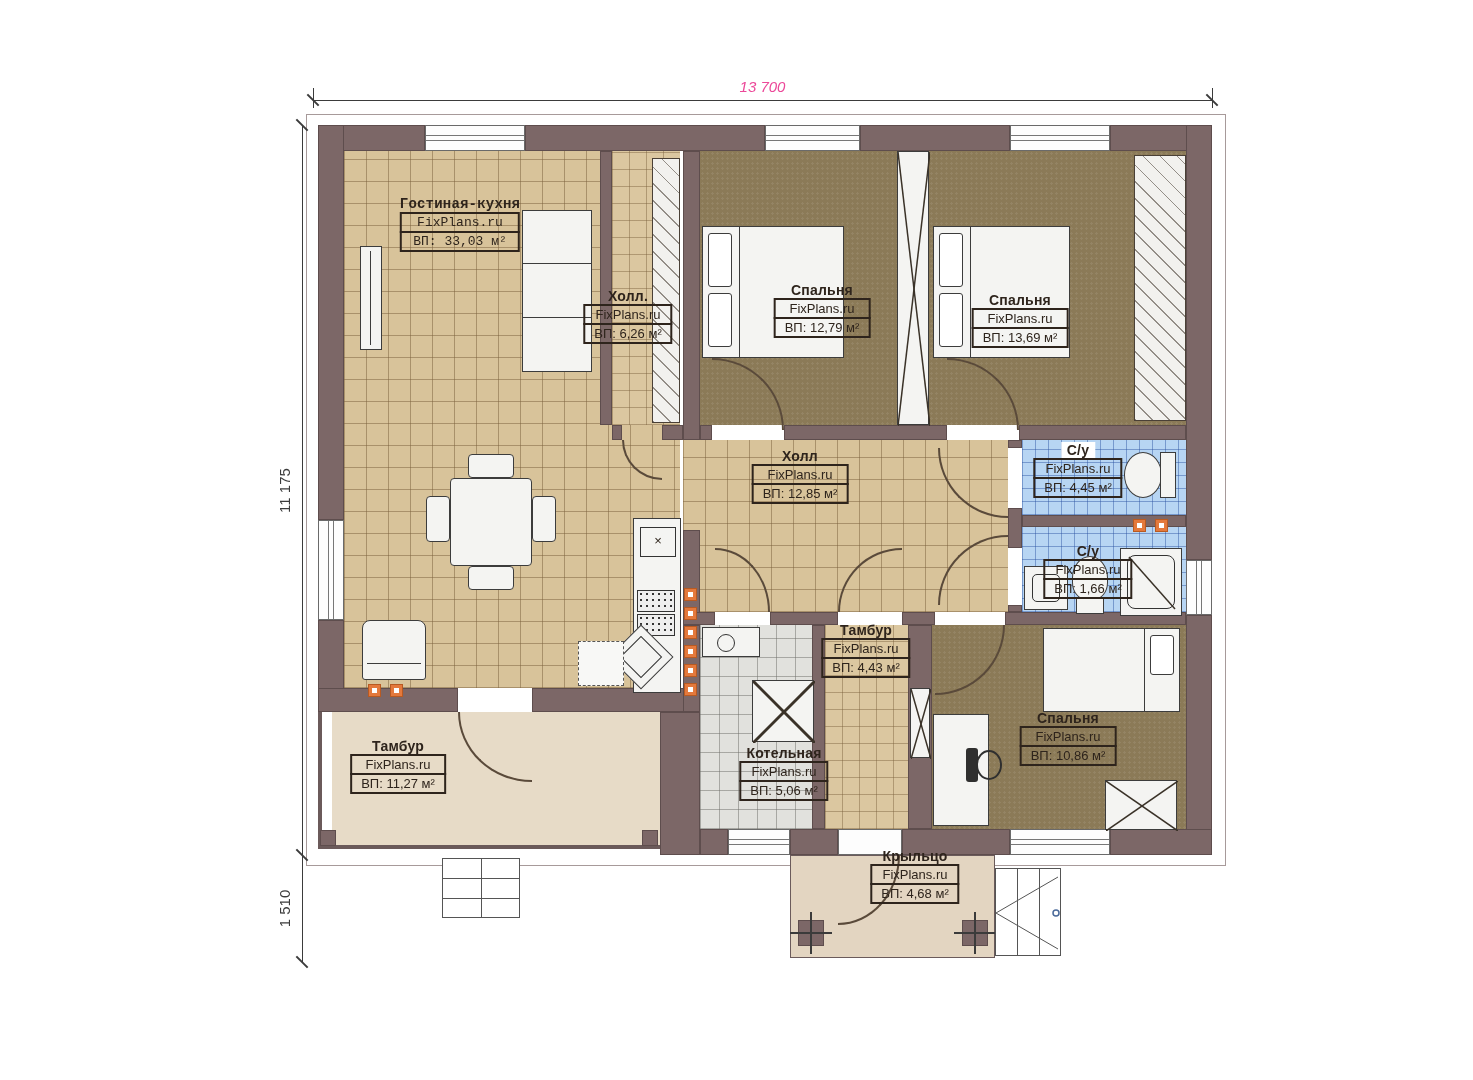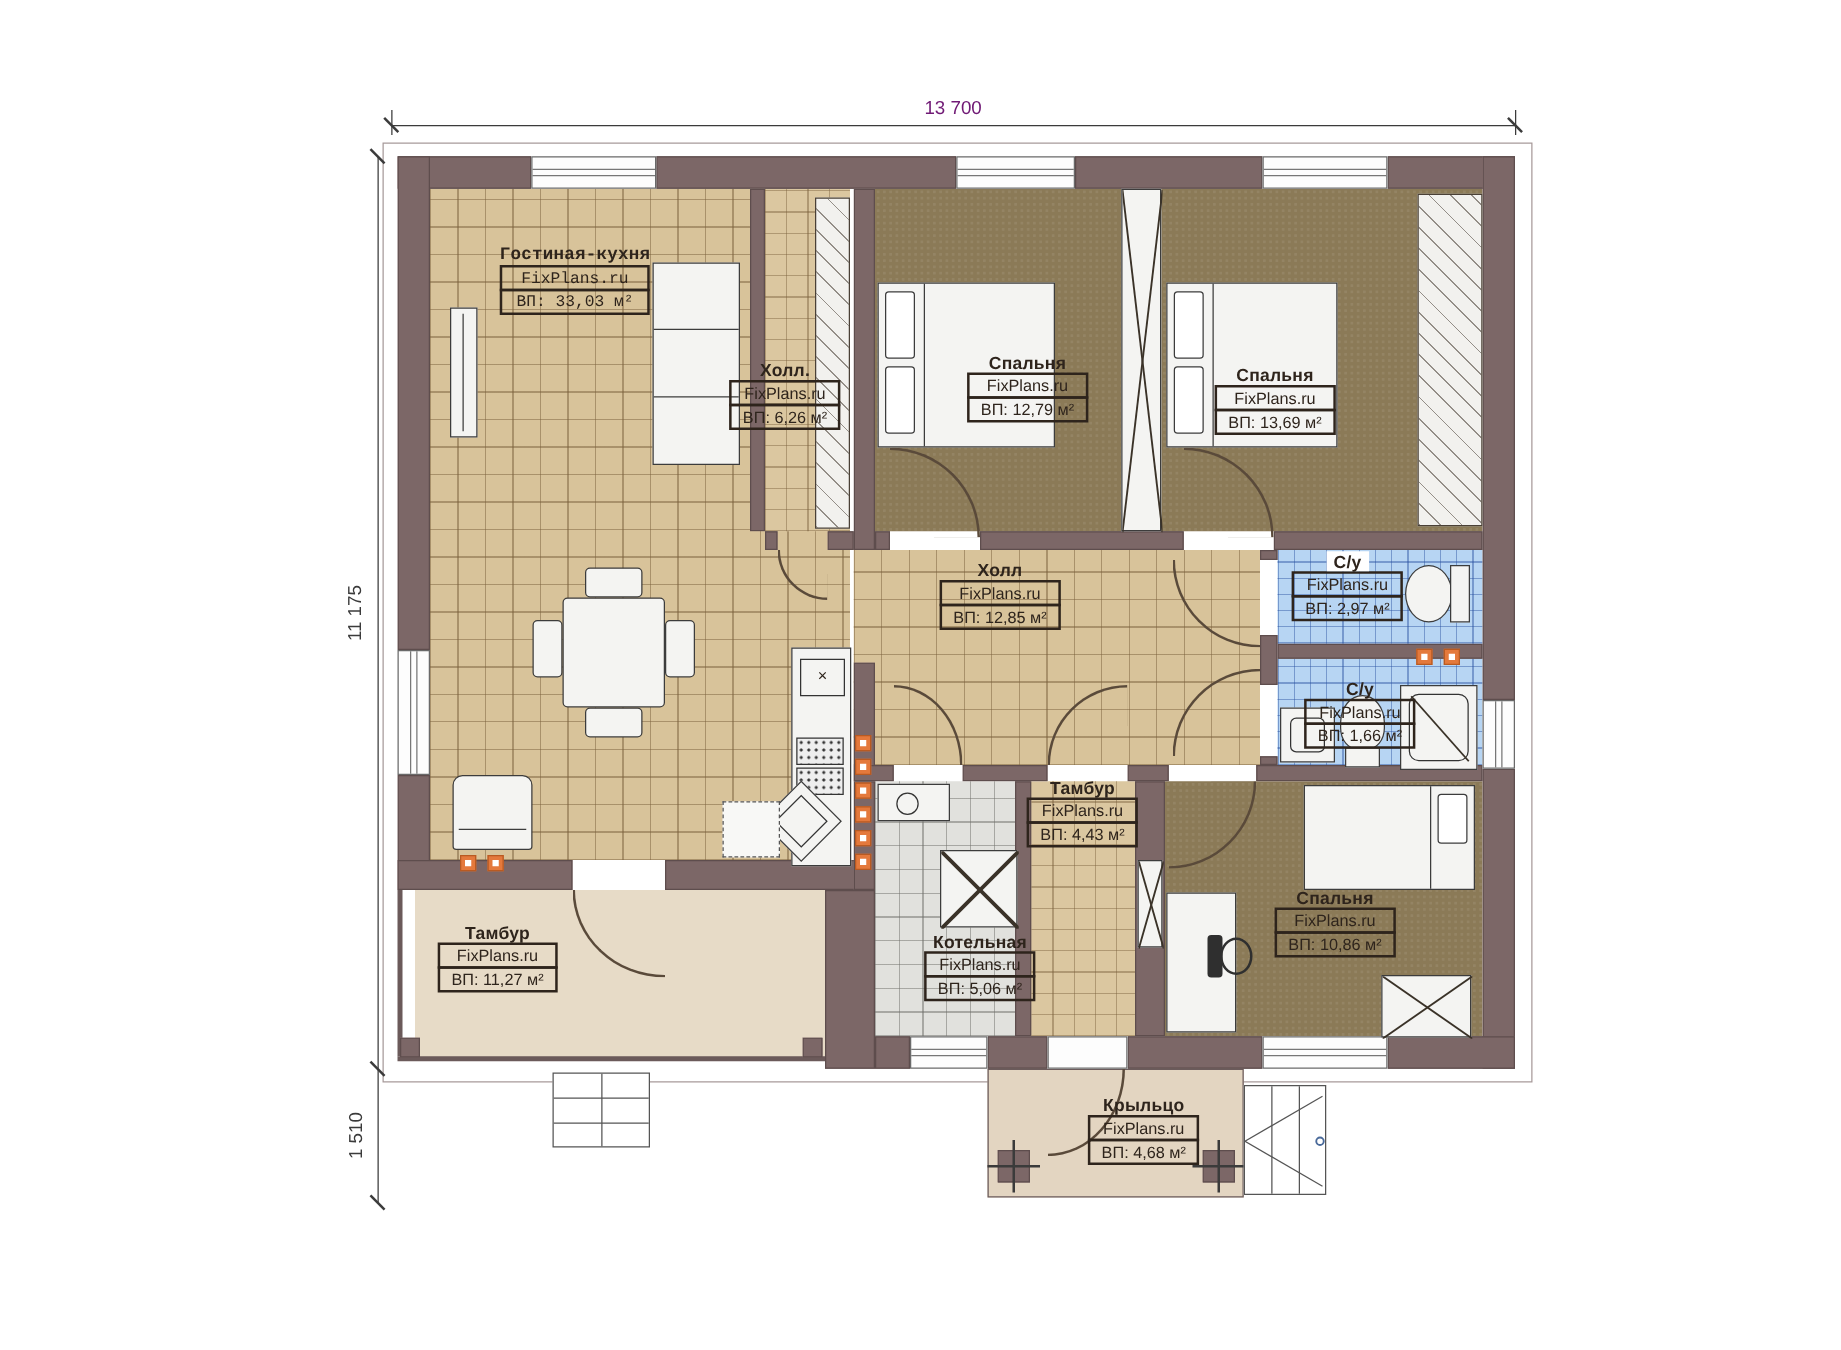--- a/index.html
+++ b/index.html
@@ -39,21 +39,21 @@
   .arc-bl{border-bottom:2px solid #5a4a3a;border-left:2px solid #5a4a3a;border-bottom-left-radius:100% 100%;}
   .arc-br{border-bottom:2px solid #5a4a3a;border-right:2px solid #5a4a3a;border-bottom-right-radius:100% 100%;}
   .rad{position:absolute;width:13px;height:13px;background:#e4793c;border:1px solid #b85a22;box-sizing:border-box;}
   .rad::after{content:"";position:absolute;inset:3px;background:#fff;}
   .rlabel{position:absolute;transform:translateX(-50%);text-align:center;z-index:30;}
   .rname{font-size:14px;font-weight:bold;margin-bottom:2px;letter-spacing:.2px;white-space:nowrap;}
   .rbox{border:2px solid #2e241c;padding:1px 9px;font-size:13px;margin-top:-2px;white-space:nowrap;}
   .dimline-h{position:absolute;border-top:1px solid #3b3b3b;}
   .dimline-v{position:absolute;border-left:1px solid #3b3b3b;}
   .tick{position:absolute;width:16px;height:2px;background:#3b3b3b;transform:rotate(45deg);}
-  .dimlab{position:absolute;color:#701a75;font-size:15px;}
+  .dimlab{position:absolute;color:#ec4899;font-size:15px;font-style:italic;}
   .vlab{position:absolute;color:#3b3b3b;font-size:15px;transform:rotate(-90deg);white-space:nowrap;}
   .xsvg{position:absolute;left:0;top:0;}
   .xline{stroke:#3a3228;stroke-width:1.5;}
   .pil{position:absolute;background:#fff;border:1px solid #3c3c3c;border-radius:3px;box-sizing:border-box;}
   .burner{position:absolute;border:1px solid #333;background-color:#eee;box-sizing:border-box;
     background-image:radial-gradient(#333 1px,transparent 1.4px);background-size:6px 6px;}
 </style>
 </head>
 <body>
 
@@ -299,21 +299,21 @@
     <div class="rbox">ВП: 13,69 м²</div>
   </div>
   <div class="rlabel" style="left:800px;top:448px;">
     <div class="rname">Холл</div>
     <div class="rbox">FixPlans.ru</div>
     <div class="rbox">ВП: 12,85 м²</div>
   </div>
   <div class="rlabel" style="left:1078px;top:441px;">
     <div class="rname" style="background:#fff;display:inline-block;padding:0 6px;">С/у</div>
     <div class="rbox">FixPlans.ru</div>
-    <div class="rbox">ВП: 2,97 м²</div>
+    <div class="rbox">ВП: 4,45 м²</div>
   </div>
   <div class="rlabel" style="left:1088px;top:543px;">
     <div class="rname">С/у</div>
     <div class="rbox">FixPlans.ru</div>
     <div class="rbox">ВП: 1,66 м²</div>
   </div>
   <div class="rlabel" style="left:866px;top:622px;">
     <div class="rname">Тамбур</div>
     <div class="rbox">FixPlans.ru</div>
     <div class="rbox">ВП: 4,43 м²</div>
@@ -326,21 +326,21 @@
   <div class="rlabel" style="left:1068px;top:710px;">
     <div class="rname">Спальня</div>
     <div class="rbox">FixPlans.ru</div>
     <div class="rbox">ВП: 10,86 м²</div>
   </div>
   <div class="rlabel" style="left:398px;top:738px;">
     <div class="rname">Тамбур</div>
     <div class="rbox">FixPlans.ru</div>
     <div class="rbox">ВП: 11,27 м²</div>
   </div>
-  <div class="rlabel" style="left:915px;top:876px;">
+  <div class="rlabel" style="left:915px;top:848px;">
     <div class="rname">Крыльцо</div>
     <div class="rbox">FixPlans.ru</div>
     <div class="rbox">ВП: 4,68 м²</div>
   </div>
 
   <div class="dimline-h" style="left:313px;top:100px;width:899px;"></div>
   <div class="tick" style="left:305px;top:99px;"></div>
   <div class="tick" style="left:1204px;top:99px;"></div>
   <div class="dimline-v" style="left:313px;top:88px;height:20px;"></div>
   <div class="dimline-v" style="left:1212px;top:88px;height:20px;"></div>

